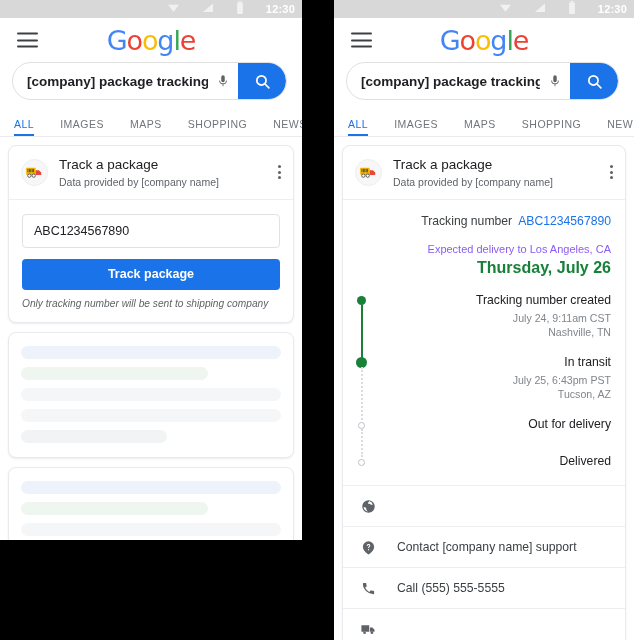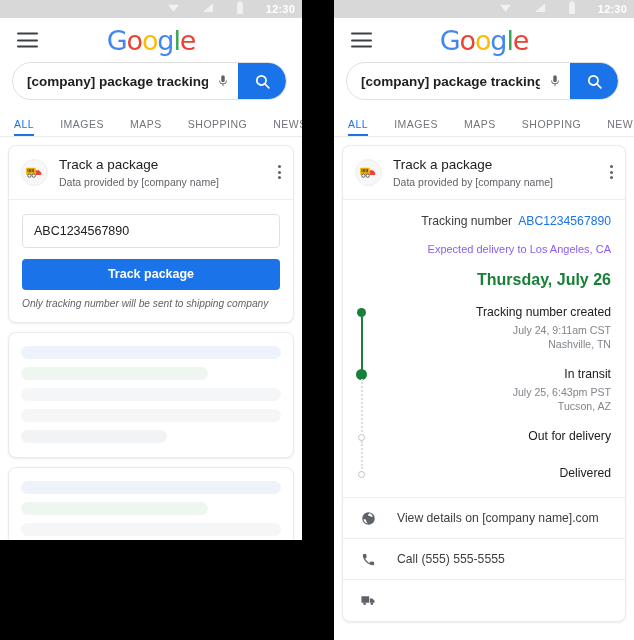--- a/index.html
+++ b/index.html
@@ -126,21 +126,21 @@
 
   
   .skeleton { padding: 13px 12px 14px 12px; }
   .sk-bar { height: 13px; border-radius: 7px; margin-bottom: 8px; }
 
   
   .detail { padding: 14px 14px 16px 14px; text-align: right; }
   .tn-row { font-size: 12.2px; color: #3c4043; margin-bottom: 15px; }
   .tn-row .tn-value { color: #1a73e8; margin-left: 6px; }
   .eta-label { font-size: 11px; color: #8b5cf6; }
-  .eta-date { font-size: 16px; font-weight: bold; color: #188038; margin-top: 16px; }
+  .eta-date { font-size: 16px; font-weight: bold; color: #188038; margin-top: 4px; }
 
   .timeline { margin-top: 16px; position: relative; padding-left: 23px; }
   .tl-step { position: relative; padding-bottom: 15px; }
   .tl-step:last-child { padding-bottom: 0; }
   .tl-dot {
     position: absolute; left: -23px; top: 3px;
     width: 9px; height: 9px; border-radius: 50%;
   }
   .tl-dot.done   { background: #188038; }
   .tl-dot.current{ background: #188038; width: 11px; height: 11px; left: -24px; top: 2px; }
@@ -415,23 +415,30 @@
         </div>
 
         <div class="actions">
 
           <div class="action-row">
             <span class="action-icon">
               <svg width="15" height="15" viewBox="0 0 24 24" fill="#5f6368">
                   <path d="M12 2a10 10 0 100 20 10 10 0 000-20zm-1 17.9A8 8 0 014.06 13H7l1.5 2v2l2.5 2.9zM18.9 9H16l-2-1.5-2 .5-1-2 2-1.5V3.2A8 8 0 0118.9 9z"></path>
                 </svg>
             </span>
-            <span class="action-label">View details on [company name].com</span>
-          </div>
-
+          </div>
+
+          <div class="action-row">
+            <span class="action-icon">
+              <svg width="15" height="15" viewBox="0 0 24 24" fill="#5f6368">
+                  <path d="M12 2a9 9 0 00-9 9c0 4 3 7.4 6.6 10.6L12 23l2.4-1.4C18 18.4 21 15 21 11a9 9 0 00-9-9zm.1 14.5a1.1 1.1 0 110-2.2 1.1 1.1 0 010 2.2zm1.6-5.2c-.6.5-.8.8-.8 1.4h-1.6c0-1.2.4-1.8 1.1-2.4.6-.5.9-.8.9-1.3 0-.6-.5-1-1.2-1s-1.2.4-1.3 1.1H9.1c.1-1.6 1.3-2.6 2.9-2.6 1.7 0 2.9 1 2.9 2.4 0 .9-.4 1.5-1.2 2.4z"></path>
+                </svg>
+            </span>
+            <span class="action-label">Contact [company name] support</span>
+          </div>
 
           <div class="action-row">
             <span class="action-icon">
               <svg width="15" height="15" viewBox="0 0 24 24" fill="#5f6368">
                   <path d="M6.6 10.8a15.5 15.5 0 006.6 6.6l2.2-2.2c.3-.3.7-.4 1-.2 1.2.4 2.4.6 3.6.6.6 0 1 .4 1 1V20c0 .6-.4 1-1 1A17 17 0 013 4c0-.6.4-1 1-1h3.5c.6 0 1 .4 1 1 0 1.3.2 2.5.6 3.6.1.4 0 .8-.2 1l-2.3 2.2z"></path>
                 </svg>
             </span>
             <span class="action-label">Call (555) 555-5555</span>
           </div>
 

